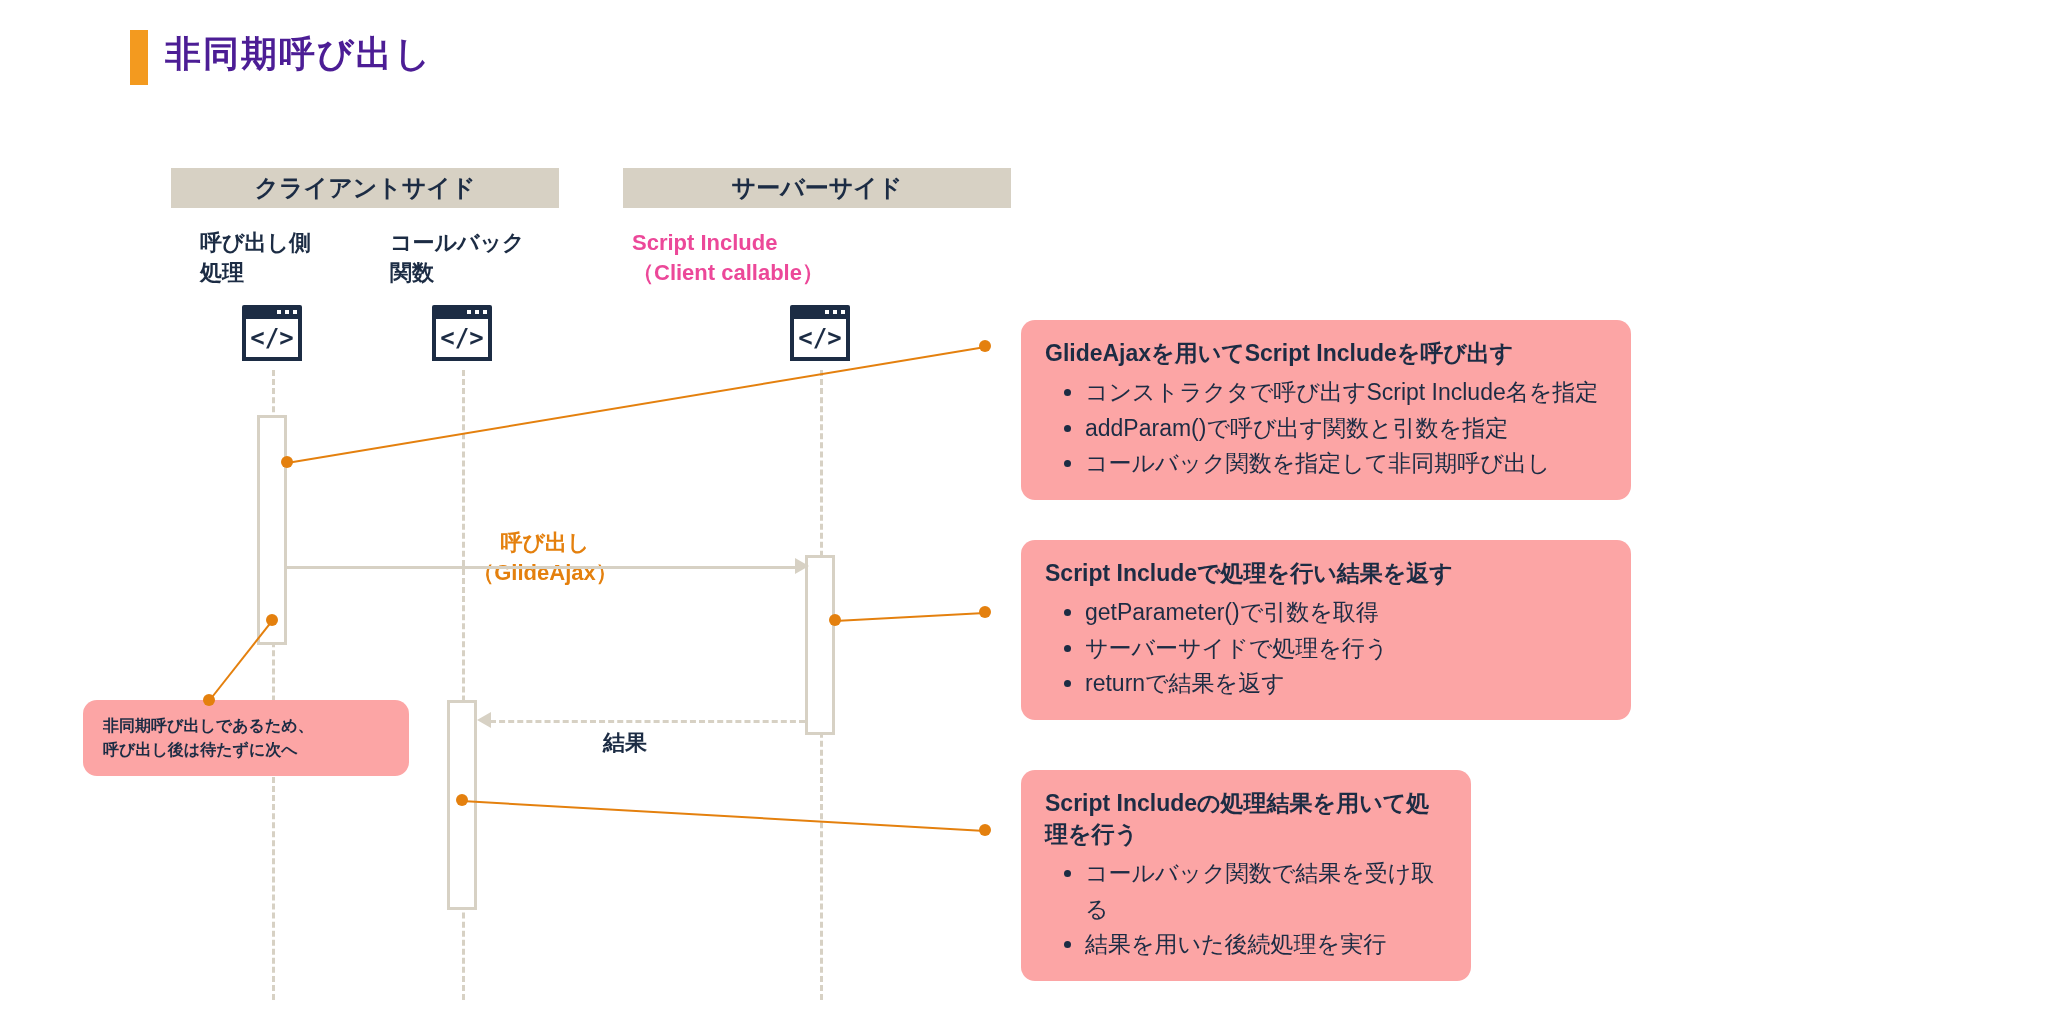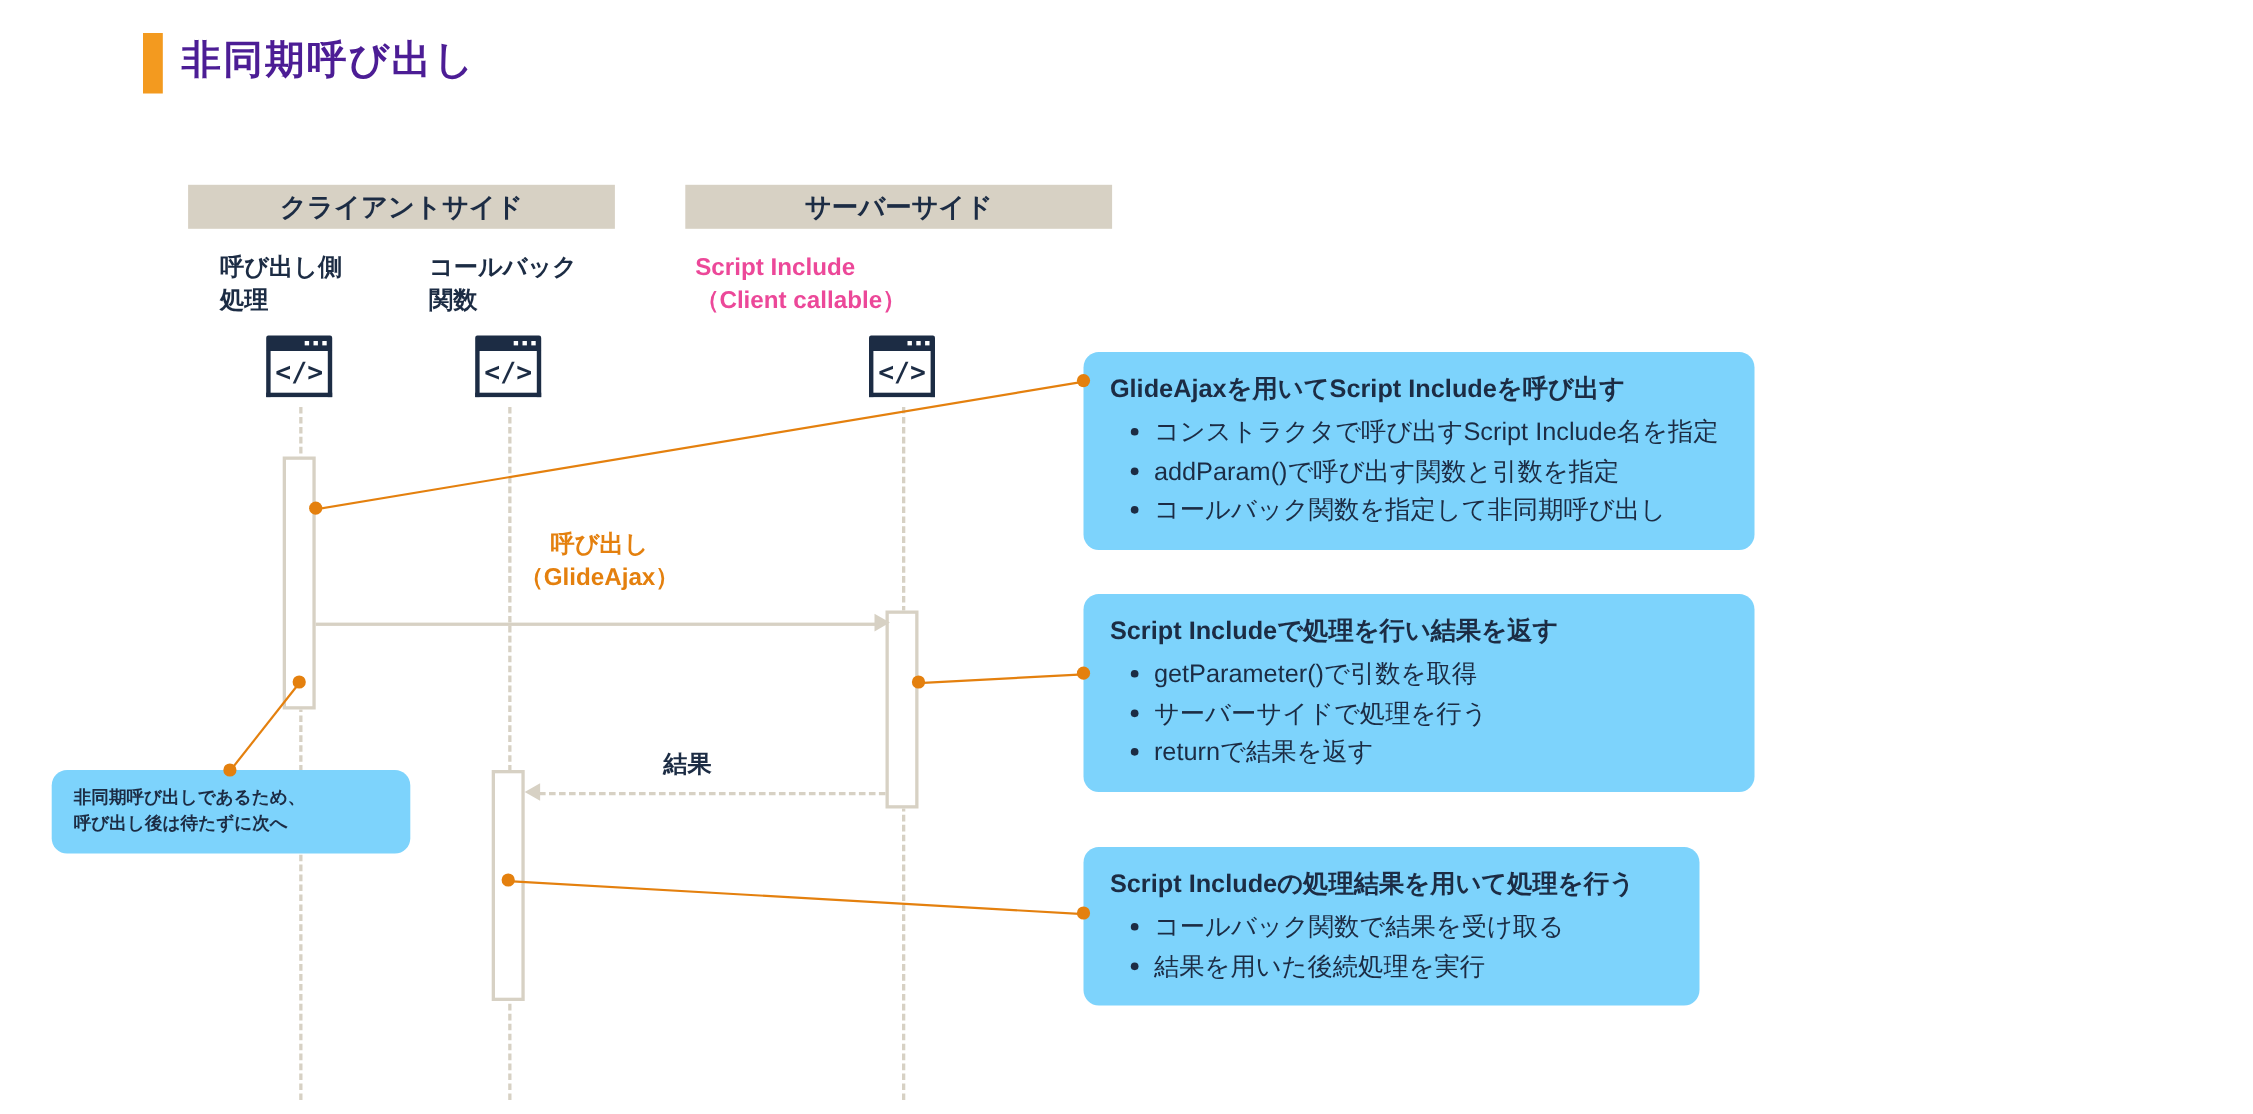--- a/index.html
+++ b/index.html
@@ -35,33 +35,33 @@
   .act1 { left: 257px; top: 415px; width: 30px; height: 230px; }
   .act2 { left: 447px; top: 700px; width: 30px; height: 210px; }
   .act3 { left: 805px; top: 555px; width: 30px; height: 180px; }
 
   .msg-line { position: absolute; height: 0; border-top: 3px solid #d7d1c4; }
   .msg-line.dashed { border-top-style: dashed; }
   .arrowhead { position: absolute; width: 0; height: 0; border-top: 8px solid transparent; border-bottom: 8px solid transparent; }
   .arrowhead.right { border-left: 14px solid #d7d1c4; }
   .arrowhead.left  { border-right: 14px solid #d7d1c4; }
 
-  .msg-label { position: absolute; color: #e4800e; font-size: 22px; font-weight: 600; text-align:center; line-height:1.35; white-space:pre;}
+  .msg-label { position: absolute; color: #e4800e; font-size: 22px; font-weight: 600; text-align:center; line-height:1.35; white-space:pre;margin-top:48px;}
   .msg-label.dark { color: #1c2c44; font-weight: 700; }
 
-  .annot { position: absolute; background: #7dd3fc; border-radius: 14px; padding: 18px 24px 18px 24px; color: #1c2c44; }
+  .annot { position: absolute; background: #fca5a5; border-radius: 14px; padding: 18px 24px 18px 24px; color: #1c2c44; margin-left: 36px; }
   .annot h4 { font-size: 23px; font-weight: 700; margin-bottom: 6px; }
   .annot ul { list-style: disc; padding-left: 40px; }
   .annot li { font-size: 23px; font-weight: 500; line-height: 1.55; color:#1c2c44;}
   .annot.small { padding: 14px 20px; }
   .annot.small .txt { font-size: 16px; font-weight: 700; line-height:1.5; }
 
   .a1 { left: 985px; top: 320px; width: 610px; }
   .a2 { left: 985px; top: 540px; width: 610px; }
-  .a3 { left: 985px; top: 770px; width: 560px; }
+  .a3 { left: 985px; top: 770px; width: 450px; }
   .a4 { left: 47px;  top: 700px; width: 326px; }
 
   .conn { position: absolute; height: 0; border-top: 2px solid #e4800e; transform-origin: left center; }
   .conn-dot { position: absolute; width: 12px; height: 12px; background: #e4800e; border-radius: 50%; transform: translate(-50%, -50%); }
 
 </style>
 </head>
 <body>
 
 <div class="stage">

